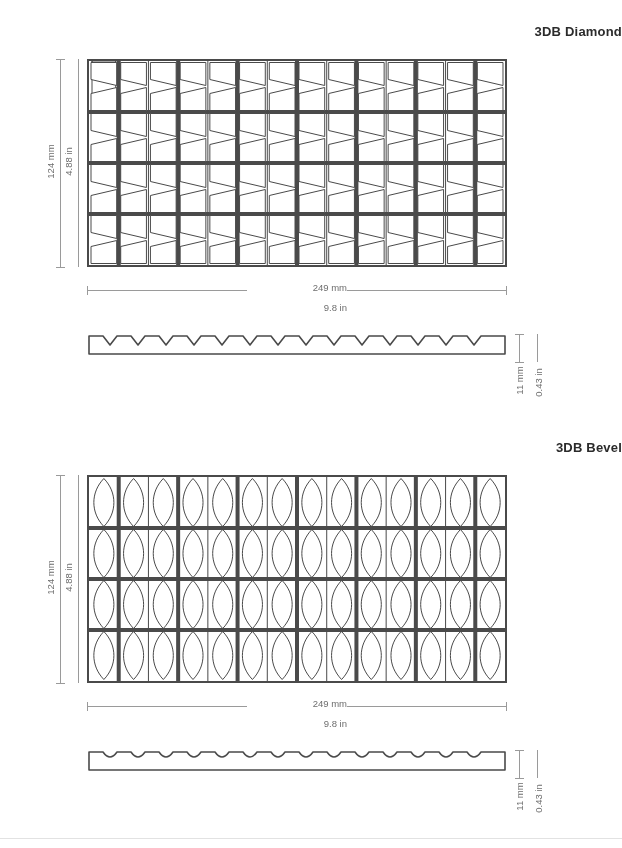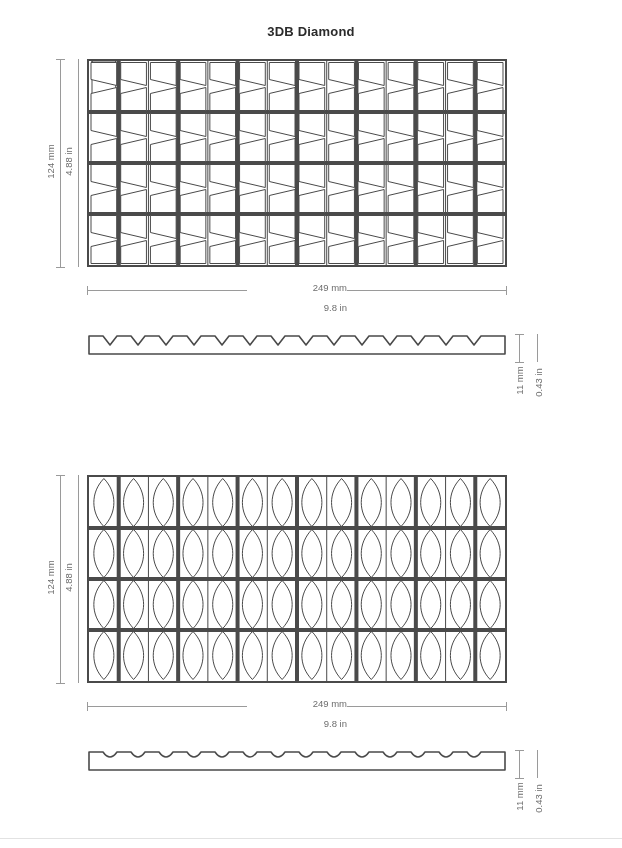--- a/index.html
+++ b/index.html
@@ -19,21 +19,21 @@
     position: relative;
     width: 622px;
     height: 848px;
   }
   .panel {
     position: absolute;
     left: 0;
     width: 622px;
   }
   .panel-title {
-    text-align: center;
+    text-align: right;
     font-size: 13px;
     font-weight: bold;
     color: #2b2b2b;
     letter-spacing: 0.2px;
   }
   .front-view {
     position: absolute;
     border: 2px solid #4a4a4a;
     background: #ffffff;
     box-sizing: border-box;
@@ -410,20 +410,21 @@
     <div class="tick-h" style="left:515px; top:310px;"></div>
     <div class="tick-h" style="left:515px; top:338px;"></div>
     <div class="dim-label-v" style="left:489px; top:351px; width:60px;">11 mm</div>
 
     <div class="dim-line-v" style="left:537px; top:310px; height:28px;"></div>
     <div class="dim-label-v" style="left:508px; top:353px; width:60px;">0.43 in</div>
   </div>
 
   <div class="panel" style="top:440px;height:390px;">
 
+    <div class="panel-title">3DB Bevel</div>
 
     <div class="front-view" style="left:87px; top:35px; width:420px; height:208px;">
       <svg width="416" height="204" viewBox="0 0 416 204">
         <g id="bev-grid">
             <rect x="0" y="49" width="416" height="4" fill="#4a4a4a"></rect>
             <rect x="0" y="100" width="416" height="4" fill="#4a4a4a"></rect>
             <rect x="0" y="151" width="416" height="4" fill="#4a4a4a"></rect>
             <g transform="translate(0,0)">
               <path d="M14.857142857142858 1.5 C 1.4857142857142858 15.299999999999999, 1.4857142857142858 35.699999999999996, 14.857142857142858 49.5" fill="none" stroke="#4a4a4a" stroke-width="1"></path>
               <path d="M14.857142857142858 1.5 C 28.228571428571428 15.299999999999999, 28.228571428571428 35.699999999999996, 14.857142857142858 49.5" fill="none" stroke="#4a4a4a" stroke-width="1"></path>

